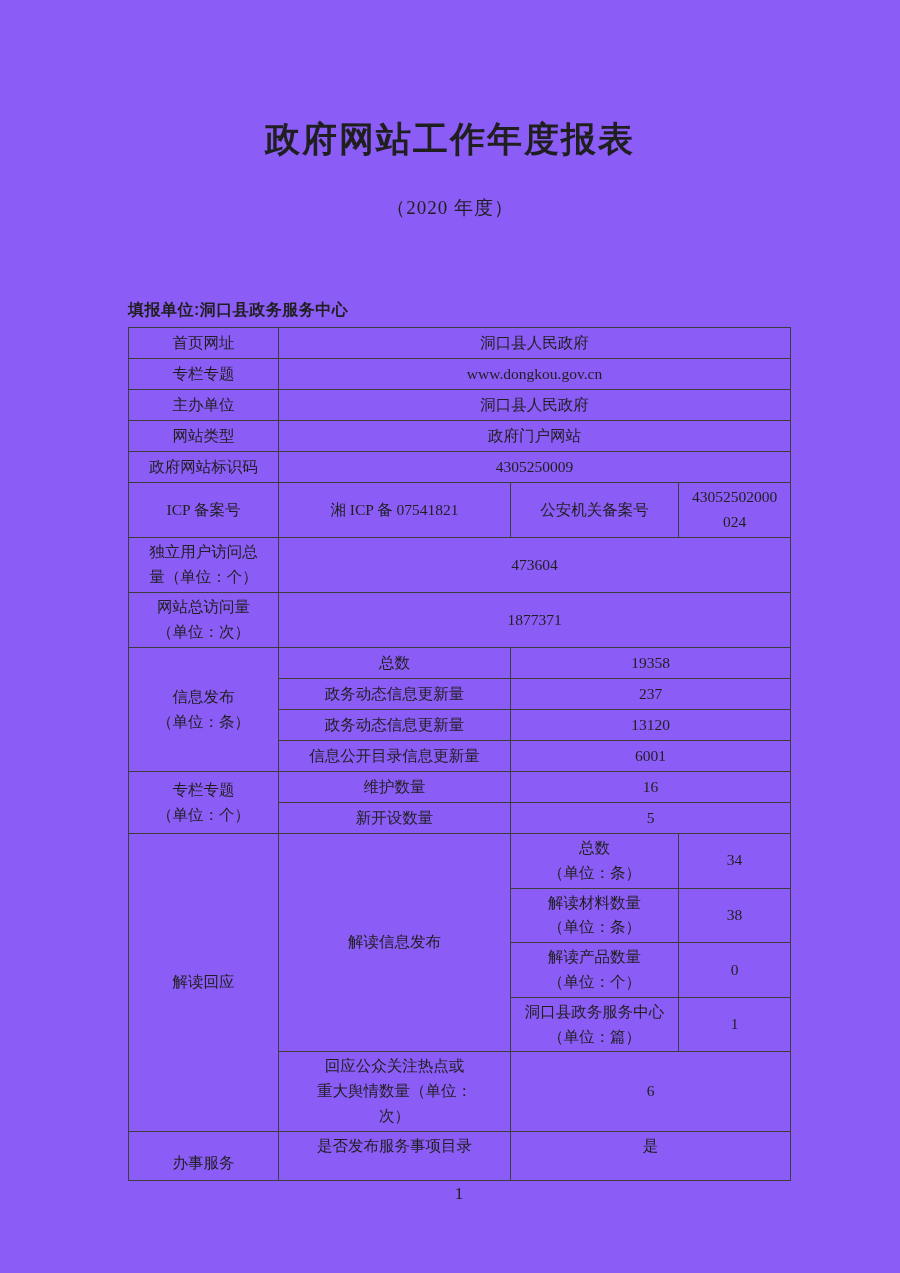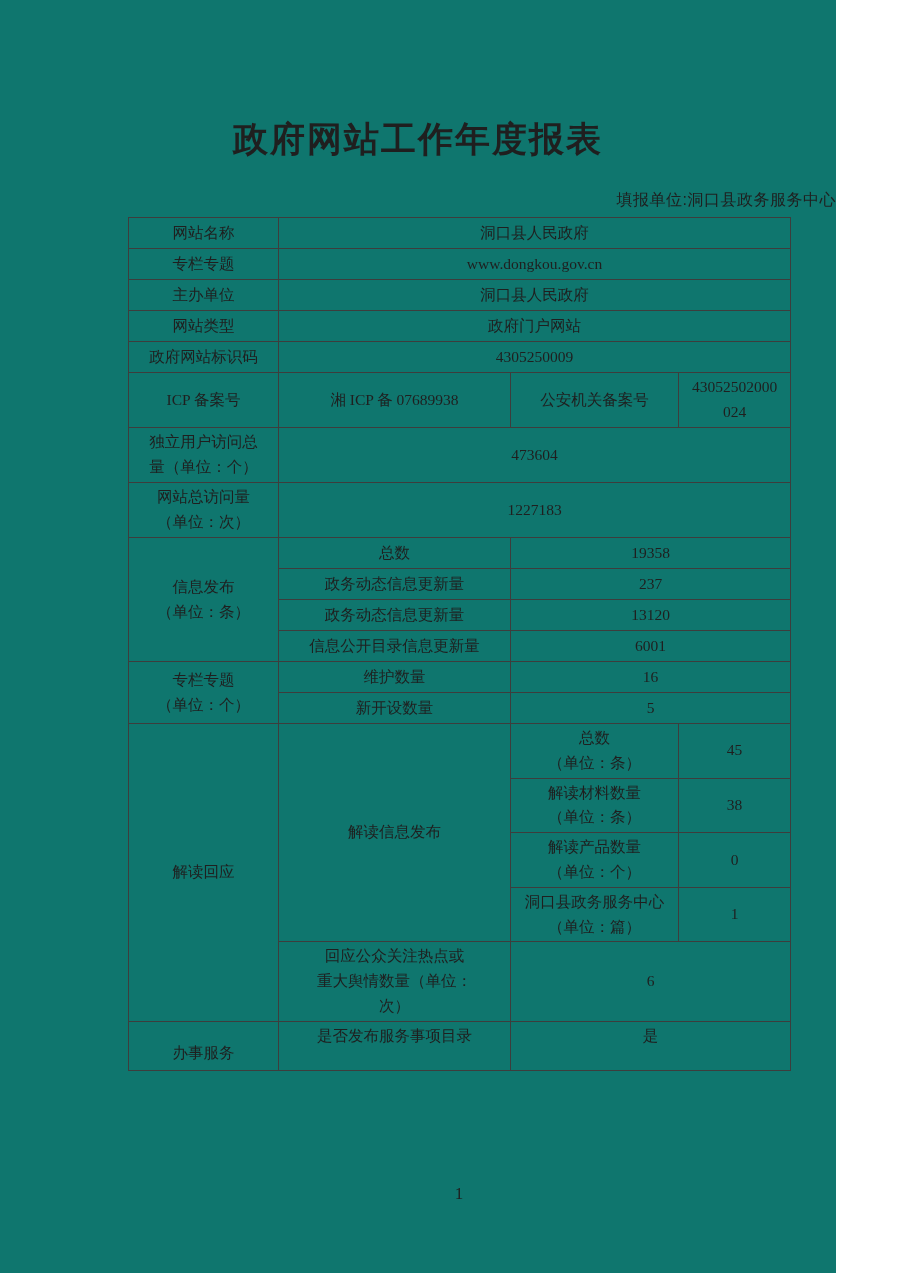--- a/index.html
+++ b/index.html
@@ -1,21 +1,21 @@
 <!DOCTYPE html>
 <html><head>
 <meta charset="utf-8">
 <style>
   * { box-sizing: border-box; }
   body { margin: 0; background: #ffffff; }
   .page {
     position: relative;
-    width: 836px;
+    width: 900px;
     height: 1273px;
-    background: #0f766e;
+    background: #8b5cf6;
     font-family: "Liberation Serif", "DejaVu Serif", serif;
     color: #1f1f1f;
     overflow: hidden;
   }
   .doc-title {
     margin: 0;
     padding-top: 116px;
     text-align: center;
     font-family: "Liberation Sans", "DejaVu Sans", sans-serif;
     font-weight: 700;
@@ -23,26 +23,25 @@
     letter-spacing: 2px;
     line-height: 46px;
   }
   .doc-subtitle {
     margin-top: 33px;
     text-align: center;
     font-size: 19px;
     letter-spacing: 1px;
   }
   .report-unit {
-    margin: 28px 0 6px 128px;
+    margin: 79px 0 6px 128px;
     font-family: "Liberation Sans", "DejaVu Sans", sans-serif;
     font-size: 16px;
-    font-weight: 400;
+    font-weight: 700;
     letter-spacing: 0.5px;
-    text-align: right;
   }
   table.report {
     border-collapse: collapse;
     table-layout: fixed;
     margin-left: 128px;
     width: 662px;
   }
   table.report td {
     border: 1px solid #3d3d3d;
     text-align: center;
@@ -68,33 +67,34 @@
     text-align: center;
     font-size: 17px;
   }
 </style>
 </head>
 <body>
 
 <div class="page">
 
   <h1 class="doc-title">政府网站工作年度报表</h1>
+  <div class="doc-subtitle">（2020 年度）</div>
   <div class="report-unit">填报单位:洞口县政务服务中心</div>
 
   <table class="report">
     <colgroup>
       <col style="width:150px">
         <col style="width:232px">
         <col style="width:168px">
         <col style="width:112px">
     </colgroup>
 
     <tbody>
         <tr class="r-s">
-      <td>网站名称</td>
+      <td>首页网址</td>
       <td colspan="3">洞口县人民政府</td>
     </tr>
     <tr class="r-s">
       <td>专栏专题</td>
       <td colspan="3">www.dongkou.gov.cn</td>
     </tr>
     <tr class="r-s">
       <td>主办单位</td>
       <td colspan="3">洞口县人民政府</td>
     </tr>
@@ -102,35 +102,35 @@
       <td>网站类型</td>
       <td colspan="3">政府门户网站</td>
     </tr>
     <tr class="r-s">
       <td>政府网站标识码</td>
       <td colspan="3">4305250009</td>
     </tr>
 
     <tr class="r-m">
       <td>ICP 备案号</td>
-      <td>湘 ICP 备 07689938</td>
+      <td>湘 ICP 备 07541821</td>
       <td>公安机关备案号</td>
       <td>43052502000
 024</td>
     </tr>
 
     <tr class="r-m">
       <td>独立用户访问总
 量（单位：个）</td>
       <td colspan="3">473604</td>
     </tr>
     <tr class="r-m">
       <td>网站总访问量
 （单位：次）</td>
-      <td colspan="3">1227183</td>
+      <td colspan="3">1877371</td>
     </tr>
 
     <tr class="r-s">
       <td rowspan="4">信息发布
 （单位：条）</td>
       <td>总数</td>
       <td colspan="2">19358</td>
     </tr>
     <tr class="r-s">
       <td>政务动态信息更新量</td>
@@ -154,21 +154,21 @@
     <tr class="r-s">
       <td>新开设数量</td>
       <td colspan="2">5</td>
     </tr>
 
     <tr class="r-sub">
       <td rowspan="5">解读回应</td>
       <td rowspan="4">解读信息发布</td>
       <td>总数
 （单位：条）</td>
-      <td>45</td>
+      <td>34</td>
     </tr>
     <tr class="r-sub">
       <td>解读材料数量
 （单位：条）</td>
       <td>38</td>
     </tr>
     <tr class="r-sub">
       <td>解读产品数量
 （单位：个）</td>
       <td>0</td>

